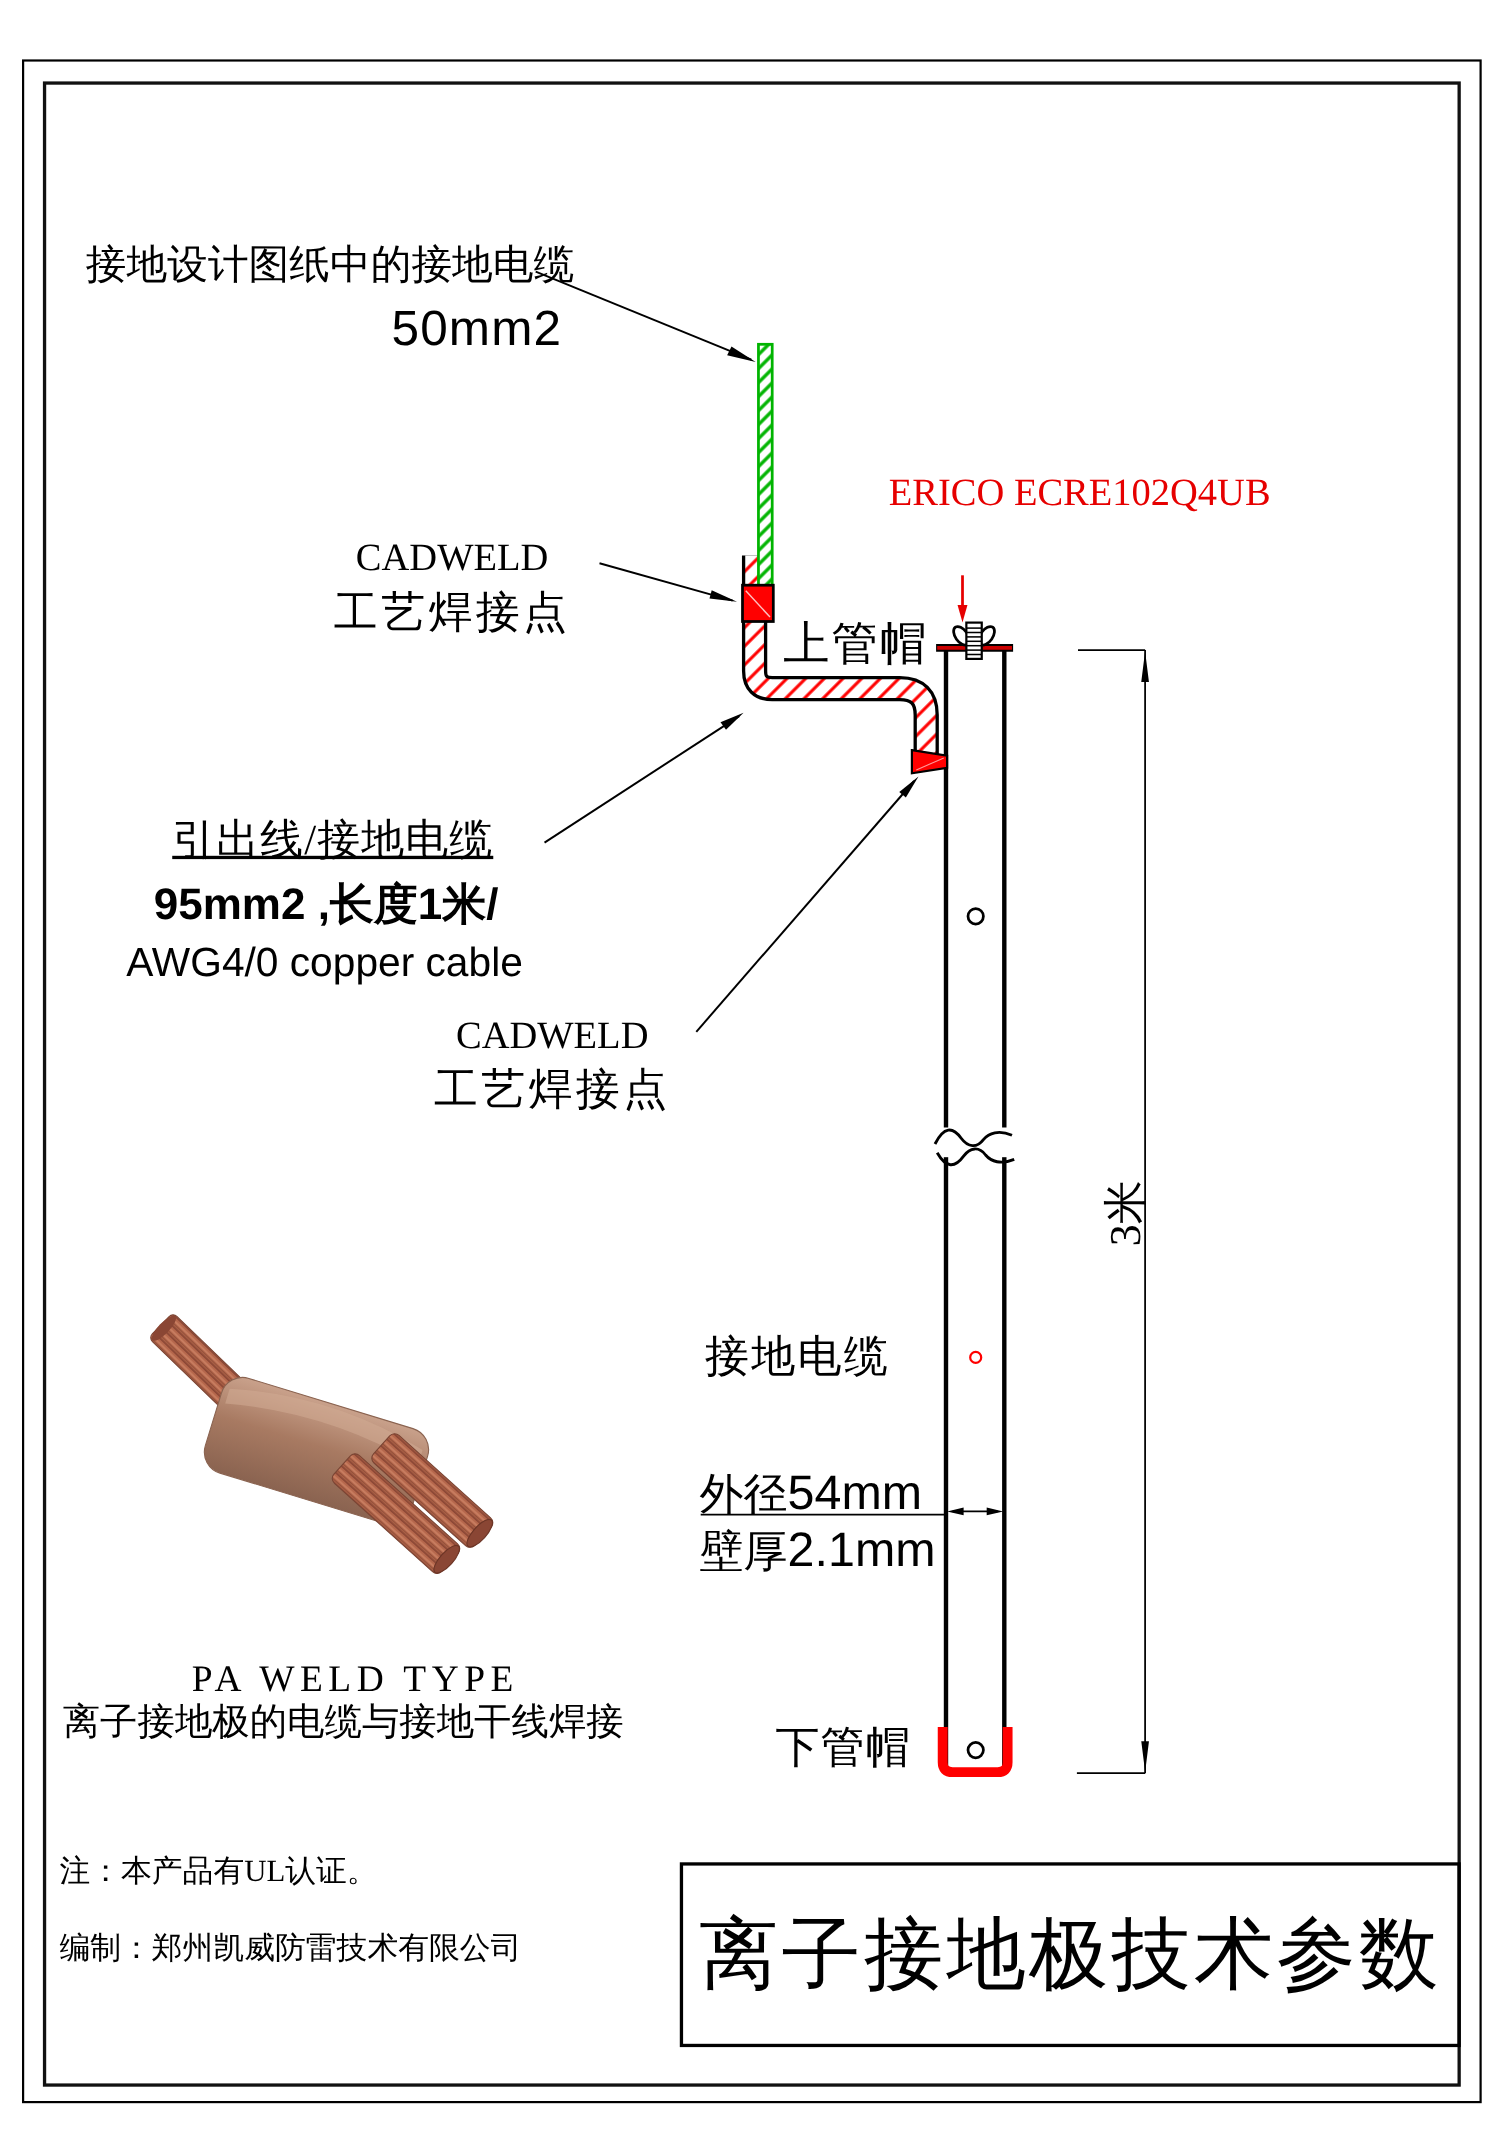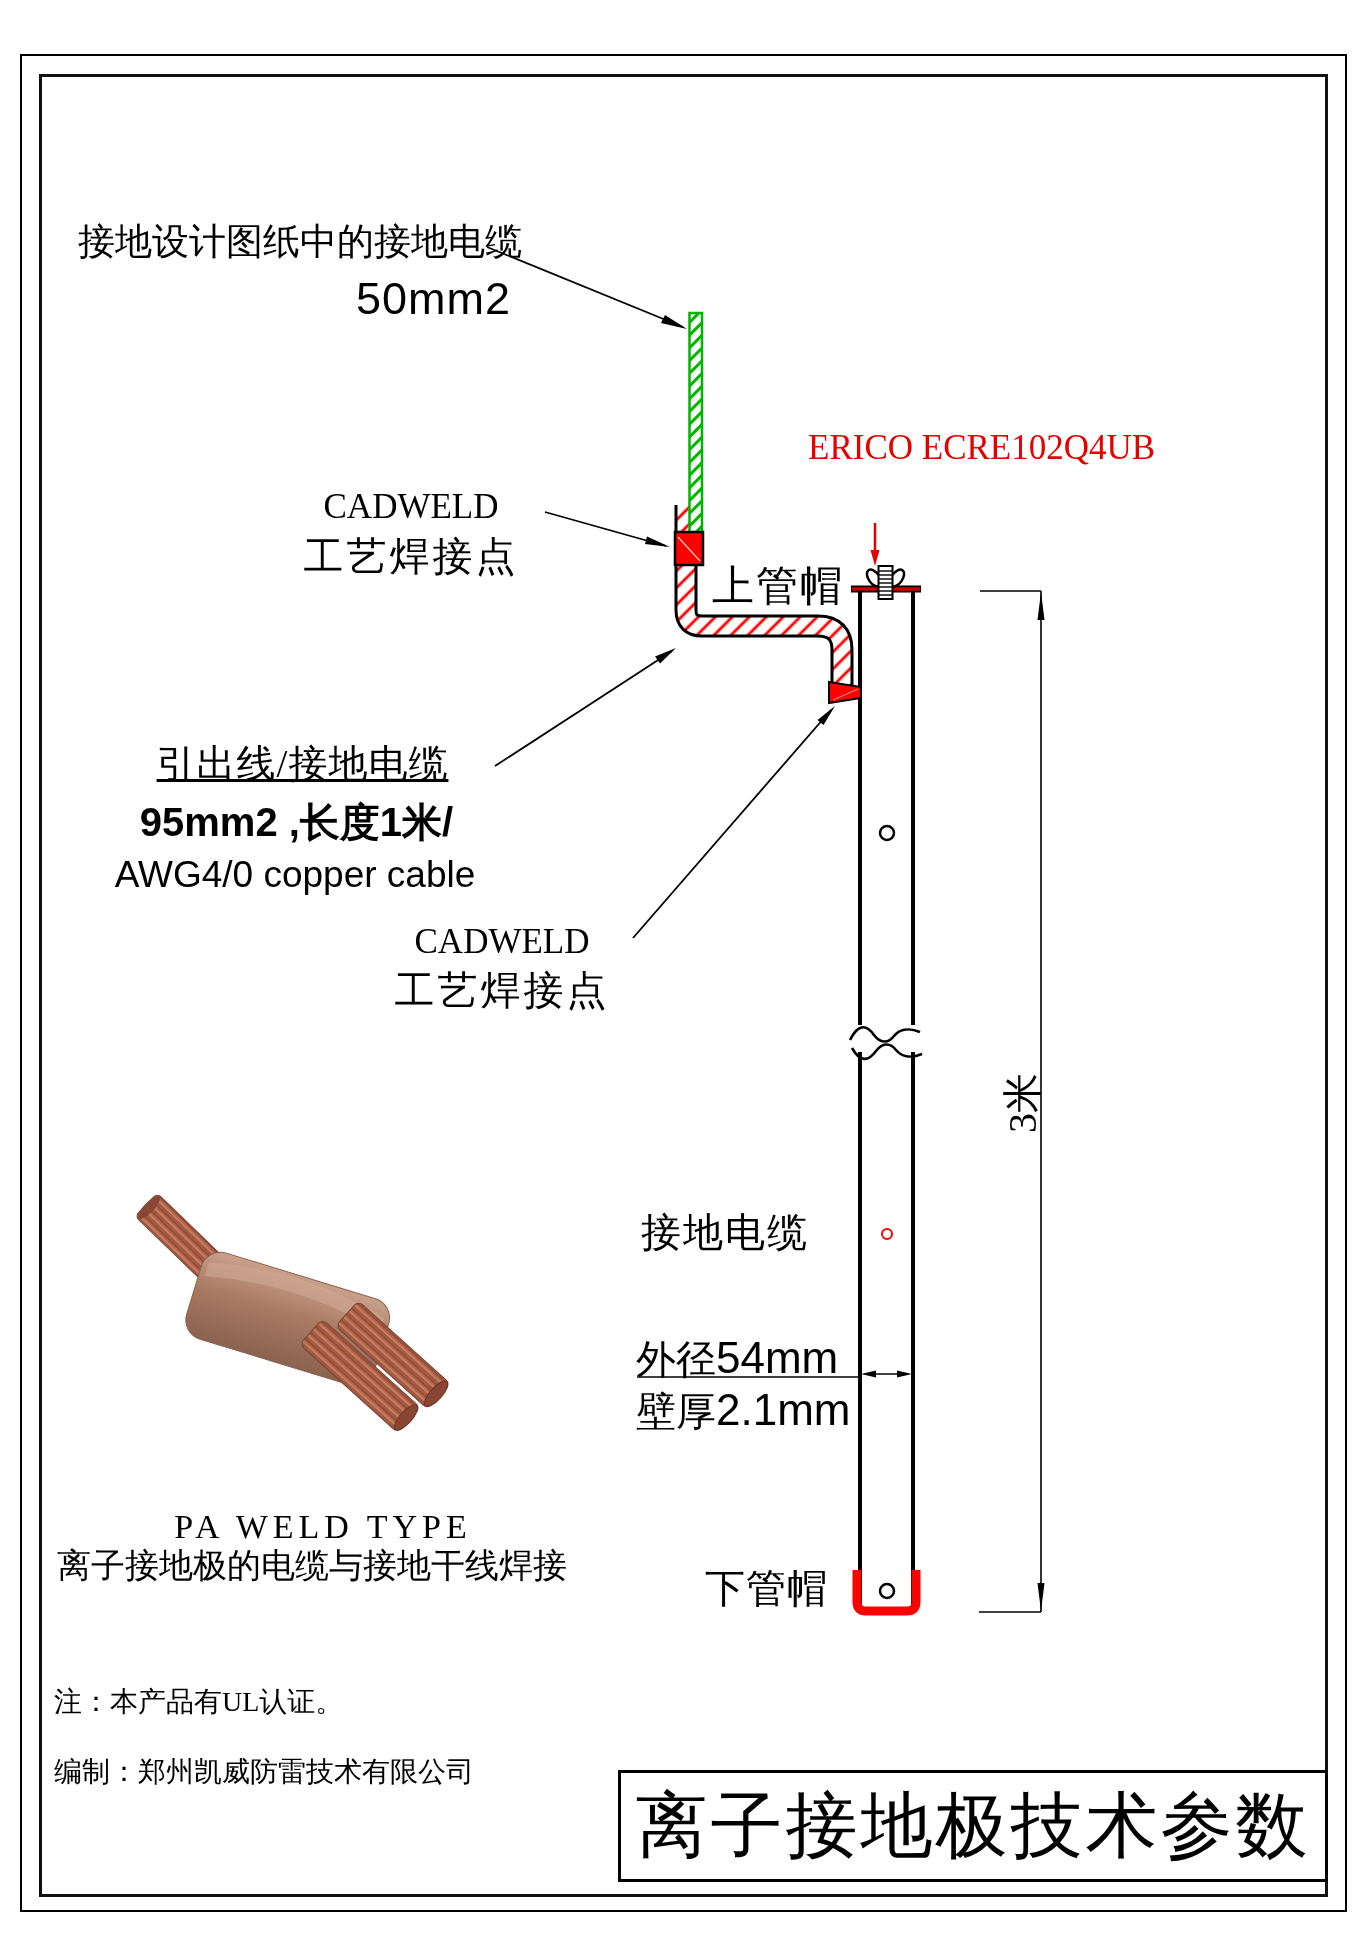--- a/index.html
+++ b/index.html
@@ -32,21 +32,21 @@
   #lbl-wt{left:636px;top:1385px;}
   .dim-cn{font-size:40px;}
   .dim-num{font-family:"Liberation Sans","DejaVu Sans",sans-serif;font-size:44px;}
   #lbl-3m{left:980px;top:1082px;width:84px;height:42px;text-align:center;
           font-size:40px;transform:rotate(-90deg);transform-origin:center;}
   #lbl-paweld-title{left:163px;top:1508px;width:320px;text-align:center;font-size:34px;letter-spacing:5px;}
   #lbl-paweld-cap{left:57px;top:1547px;font-size:34px;text-align:center;}
   #lbl-bottom-cap{left:705px;top:1567px;font-size:40px;letter-spacing:1px;}
   #lbl-note{left:54px;top:1686px;font-size:28px;text-align:center;}
   #lbl-author{left:54px;top:1756px;font-size:28px;}
-  #title-block{left:618px;top:1770px;width:710px;height:112px;border:3px solid #000;
+  #title-block{left:618px;top:1693px;width:710px;height:168px;border:3px solid #000;
                display:flex;align-items:center;justify-content:center;z-index:2;position:absolute;box-sizing:border-box;}
   #title-block .t{font-size:72px;letter-spacing:3px;white-space:nowrap;}
 </style>
 </head>
 <body>
 
 <div id="outer-frame" class="frame"></div>
 <div id="inner-frame" class="frame"></div>
 
 <svg id="draw-svg" width="1369" height="1937" viewBox="0 0 1369 1937">

